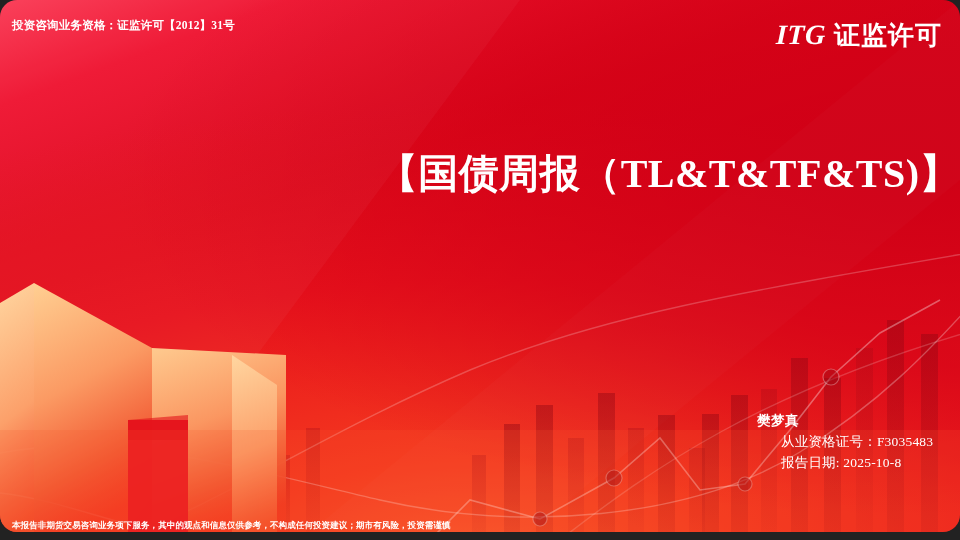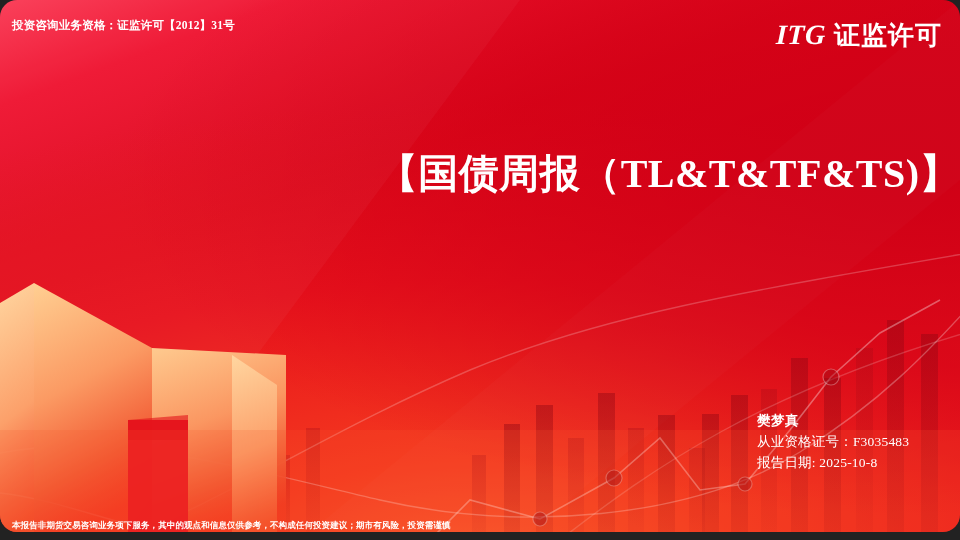--- a/index.html
+++ b/index.html
@@ -99,20 +99,21 @@
   }
   .author-name {
     font-size: 13.5px;
     font-weight: bold;
     letter-spacing: 0.5px;
     margin-bottom: 1px;
   }
   .author-row {
     font-size: 13.5px;
     letter-spacing: 0.2px;
+    margin-left: 24px;
   }
 
   
   .footer {
     position: absolute;
     left: 12px;
     bottom: 0;
     font-size: 8.5px;
     font-weight: bold;
     color: #ffffff;

